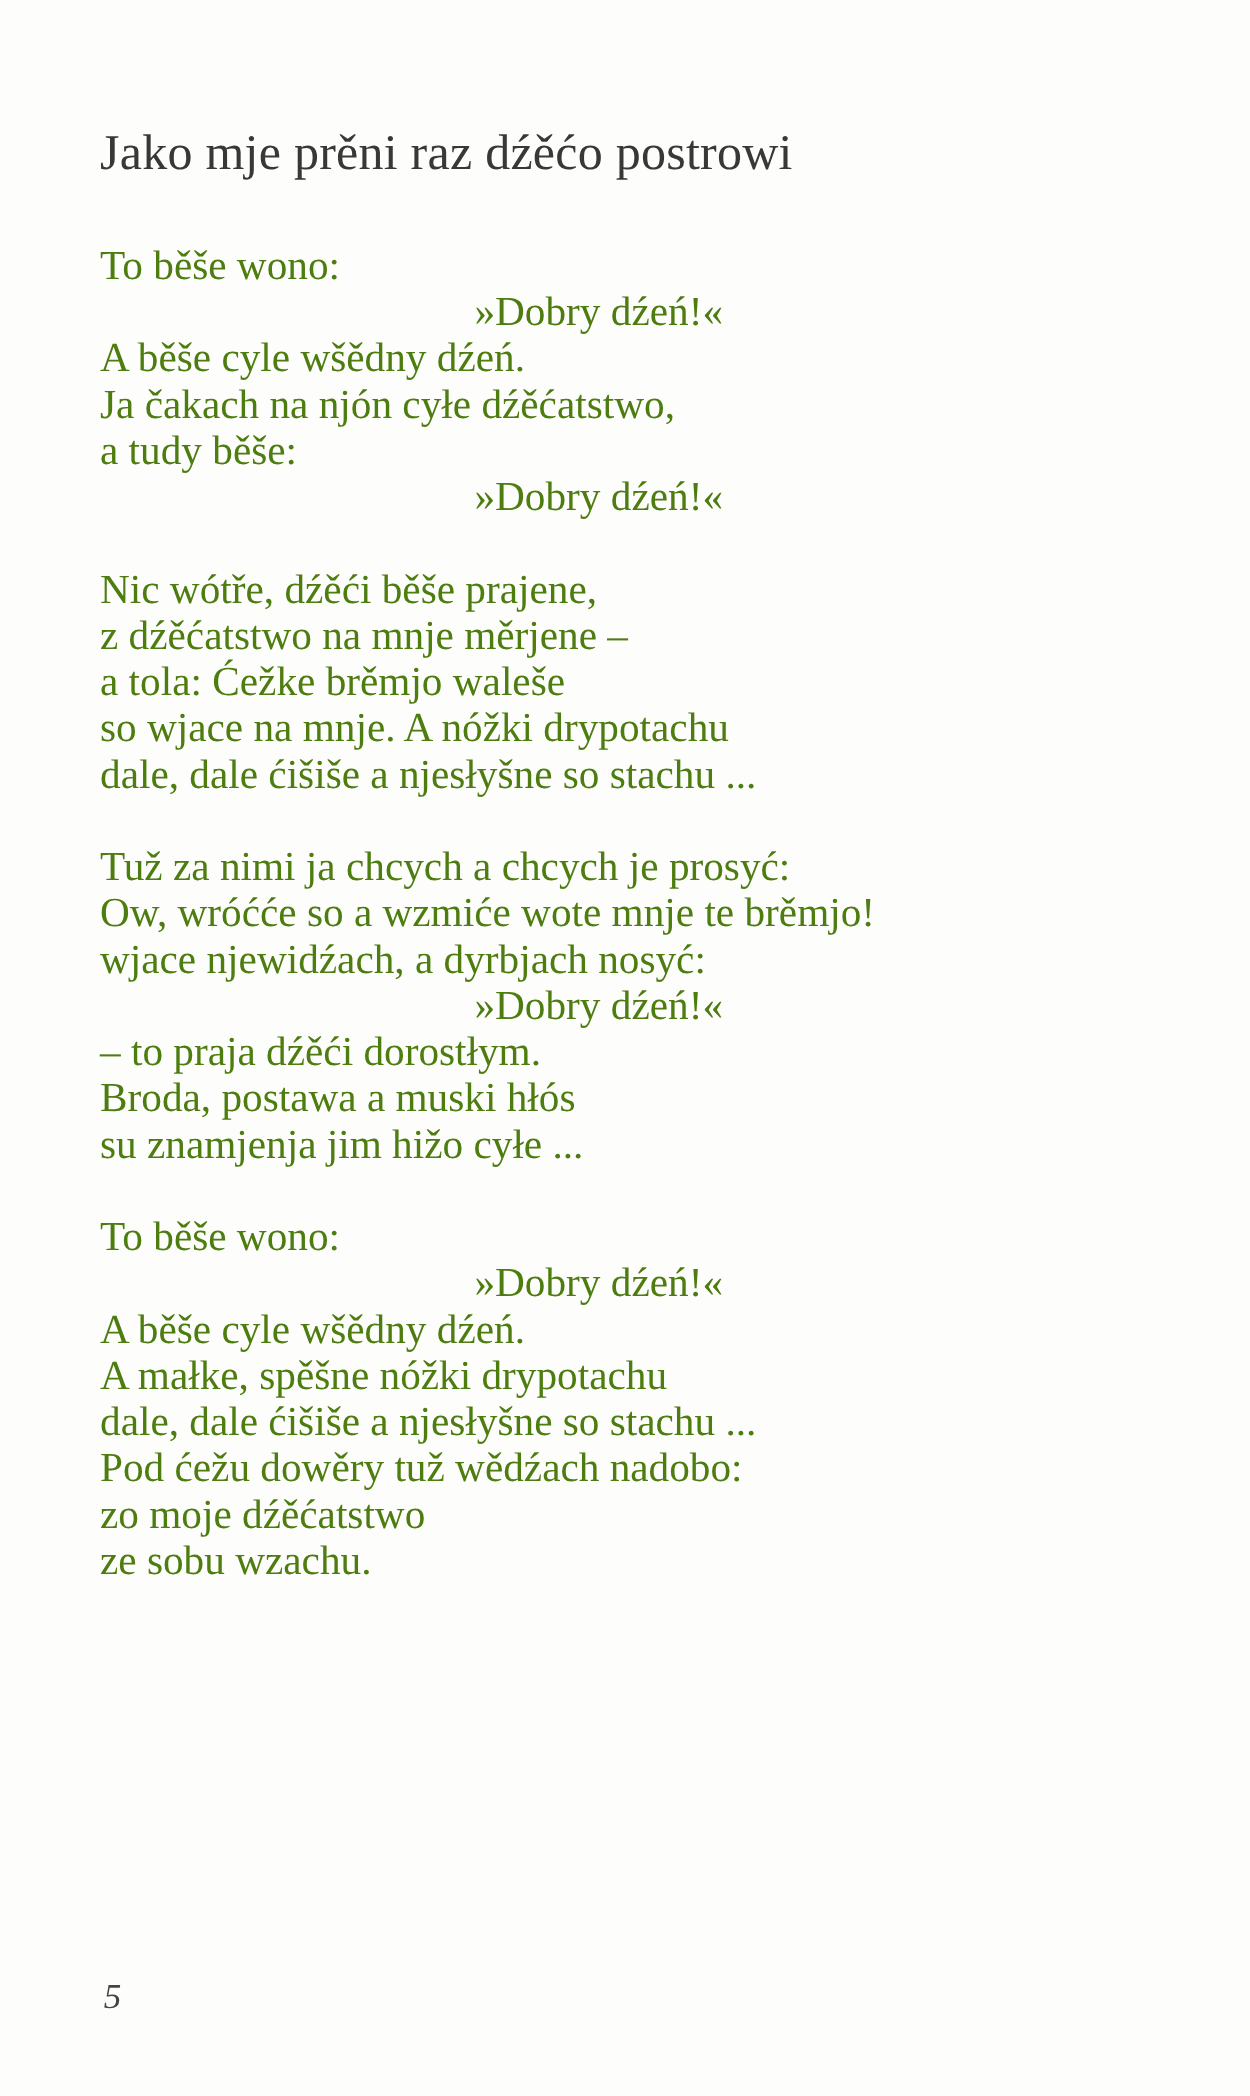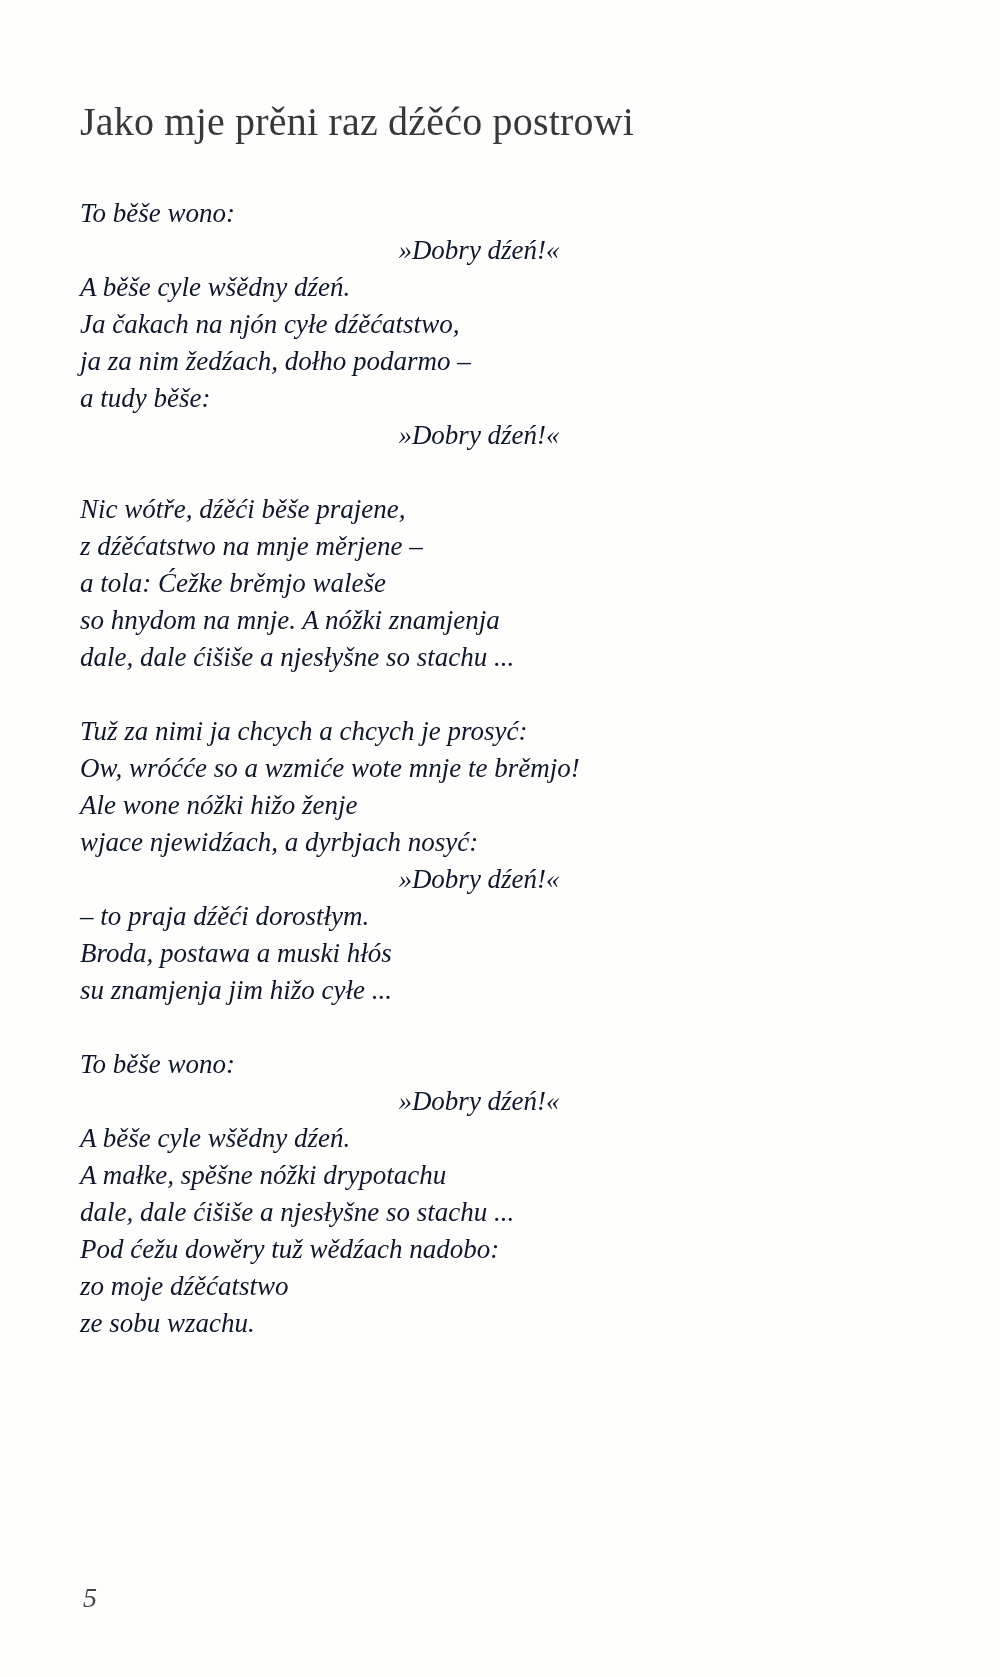--- a/index.html
+++ b/index.html
@@ -38,26 +38,25 @@
       position: absolute;
       left: 80px;
       top: 195px;
       width: 700px;
     }
     .stanza {
       margin: 0 0 37px 0;
     }
     .line {
       display: block;
-      font-size: 27px;
+      font-size: 33px;
       line-height: 37px;
       height: 37px;
       white-space: nowrap;
-      color: #0f172a;
-      font-style: italic;
+      color: #4d7c0f;
     }
     .line.indent {
       padding-left: 98px;
       text-align: center;
     }
     .page-number {
       position: absolute;
       left: 83px;
       top: 1582px;
       font-size: 28px;
@@ -70,37 +69,35 @@
 
 <div class="page">
   <h1 class="title">Jako mje prěni raz dźěćo postrowi</h1>
 
   <div class="poem">
     <div class="stanza">
       <span class="line">To běše wono:</span>
       <span class="line indent">»Dobry dźeń!«</span>
       <span class="line">A běše cyle wšědny dźeń.</span>
       <span class="line">Ja čakach na njón cyłe dźěćatstwo,</span>
-      <span class="line">ja za nim žedźach, dołho podarmo –</span>
       <span class="line">a tudy běše:</span>
       <span class="line indent">»Dobry dźeń!«</span>
     </div>
 
     <div class="stanza">
       <span class="line">Nic wótře, dźěći běše prajene,</span>
       <span class="line">z dźěćatstwo na mnje měrjene –</span>
       <span class="line">a tola: Ćežke brěmjo waleše</span>
-      <span class="line">so hnydom na mnje. A nóžki znamjenja</span>
+      <span class="line">so wjace na mnje. A nóžki drypotachu</span>
       <span class="line">dale, dale ćišiše a njesłyšne so stachu ...</span>
     </div>
 
     <div class="stanza">
       <span class="line">Tuž za nimi ja chcych a chcych je prosyć:</span>
       <span class="line">Ow, wróćće so a wzmiće wote mnje te brěmjo!</span>
-      <span class="line">Ale wone nóžki hižo ženje</span>
       <span class="line">wjace njewidźach, a dyrbjach nosyć:</span>
       <span class="line indent">»Dobry dźeń!«</span>
       <span class="line">– to praja dźěći dorostłym.</span>
       <span class="line">Broda, postawa a muski hłós</span>
       <span class="line">su znamjenja jim hižo cyłe ...</span>
     </div>
 
     <div class="stanza">
       <span class="line">To běše wono:</span>
       <span class="line indent">»Dobry dźeń!«</span>

